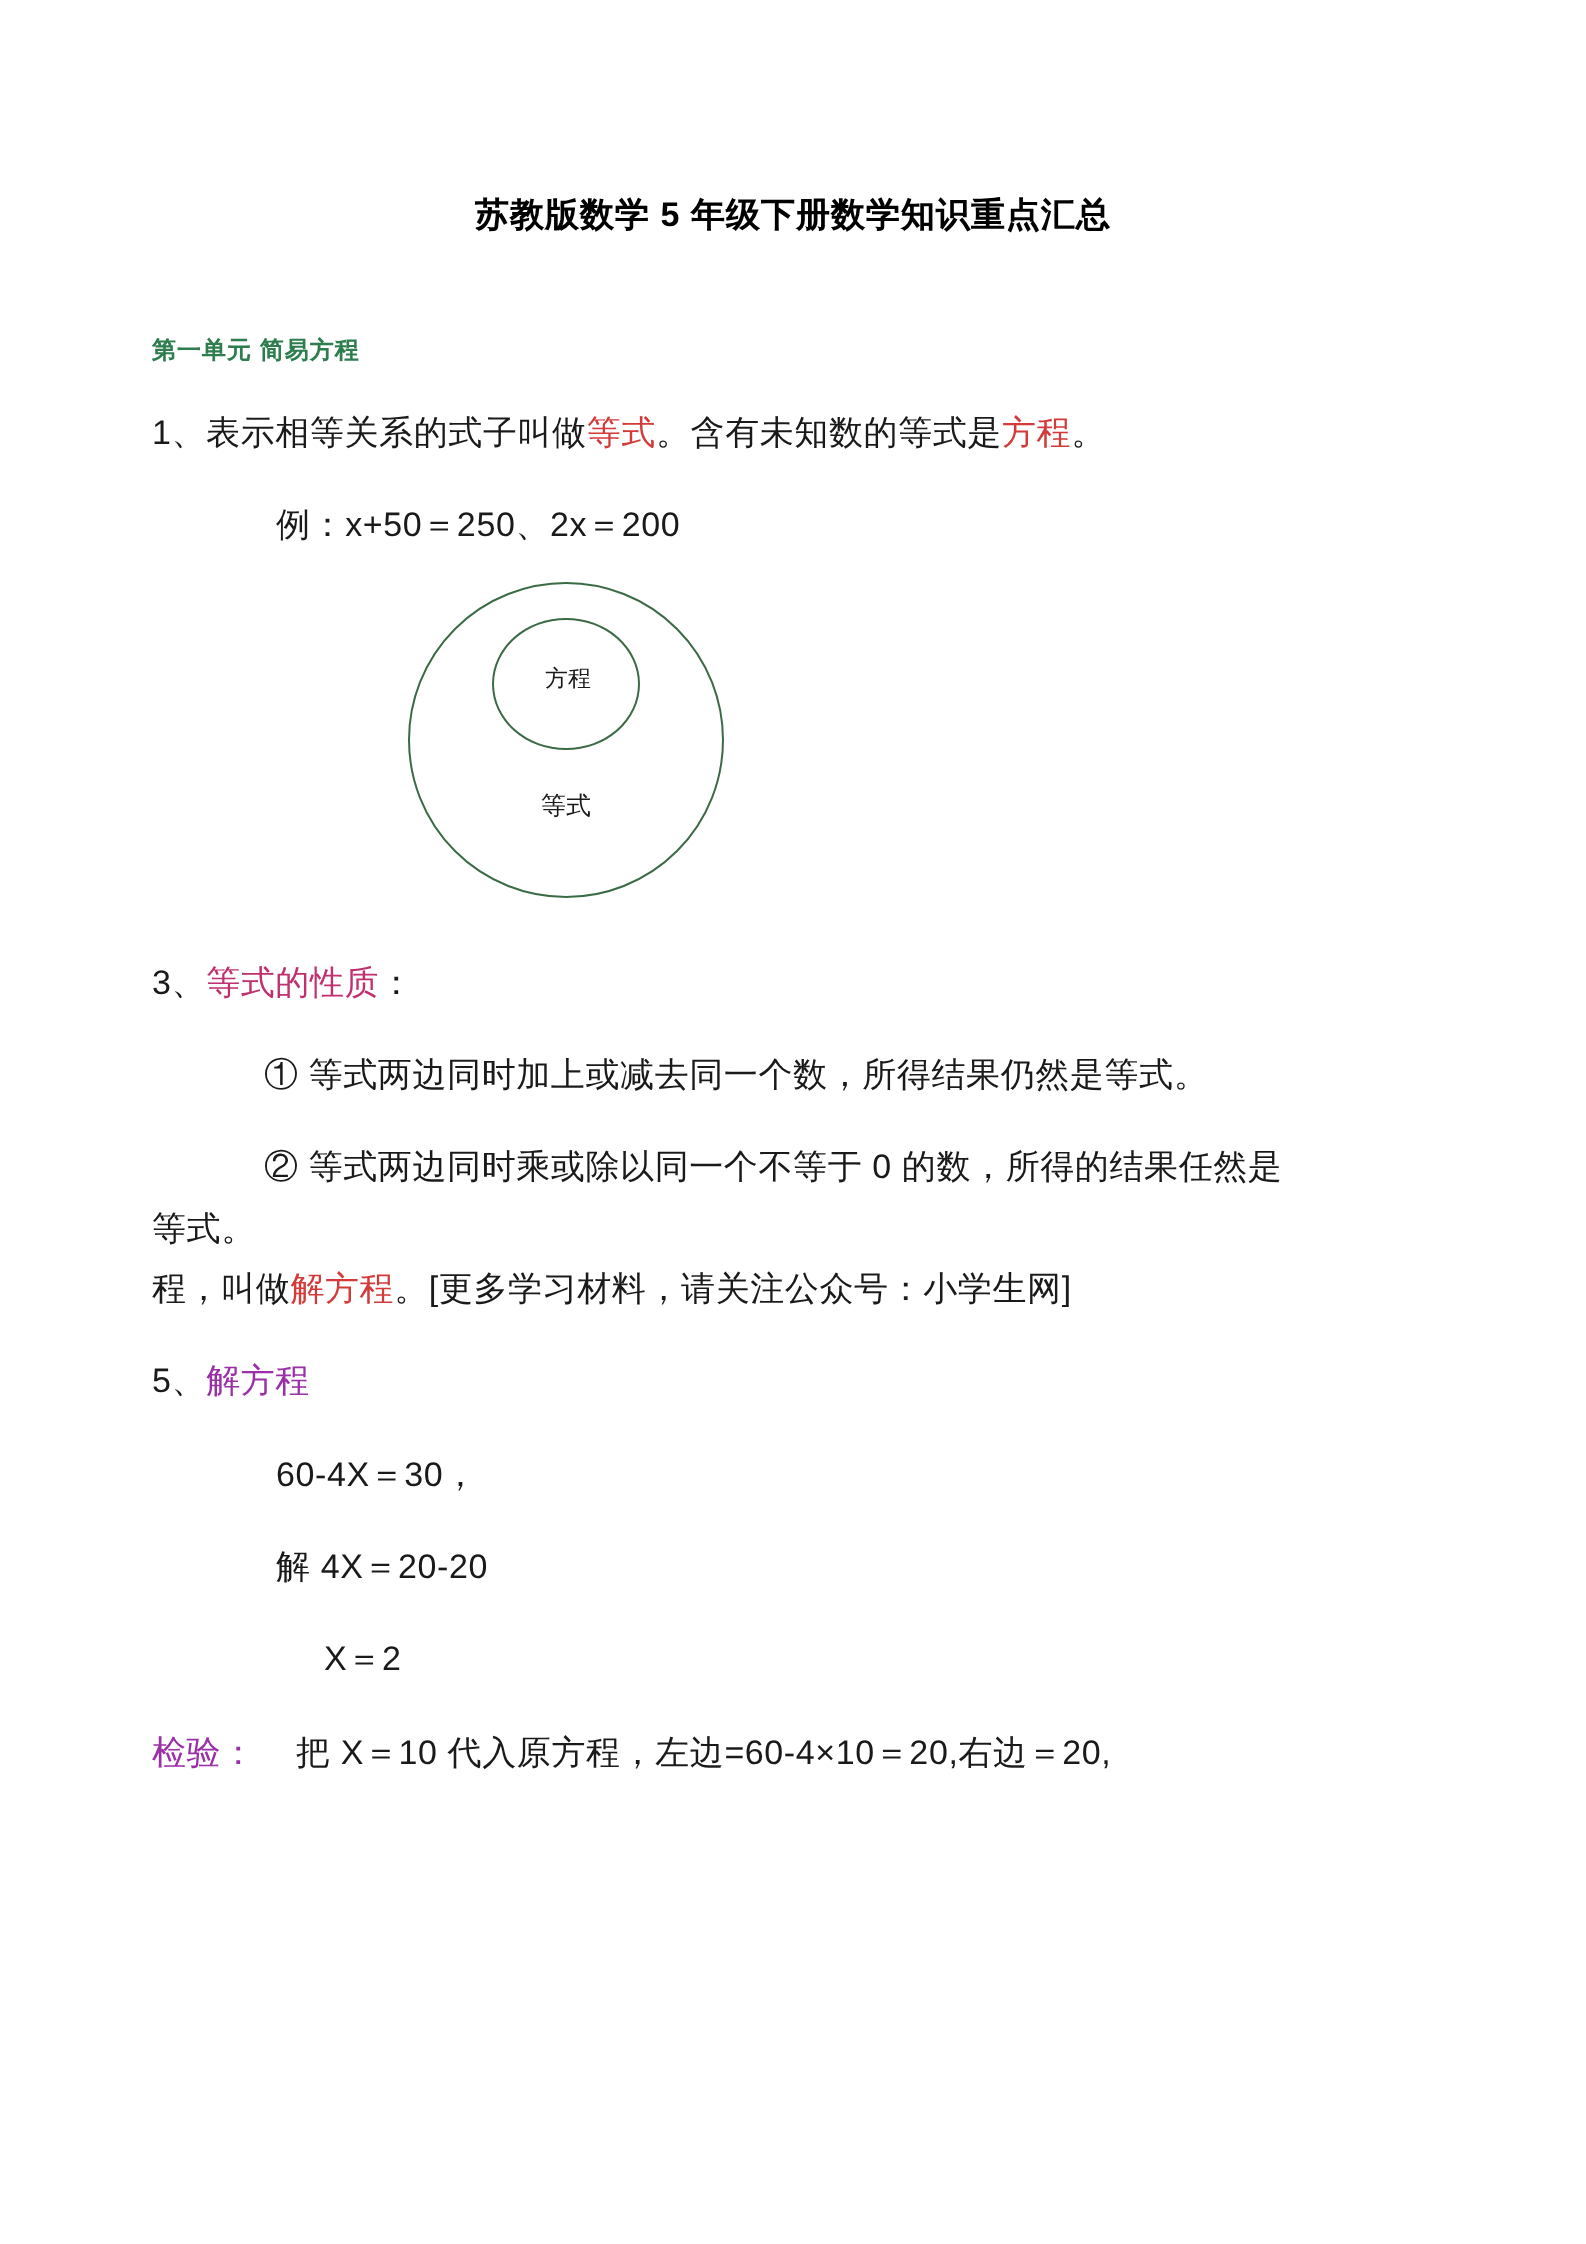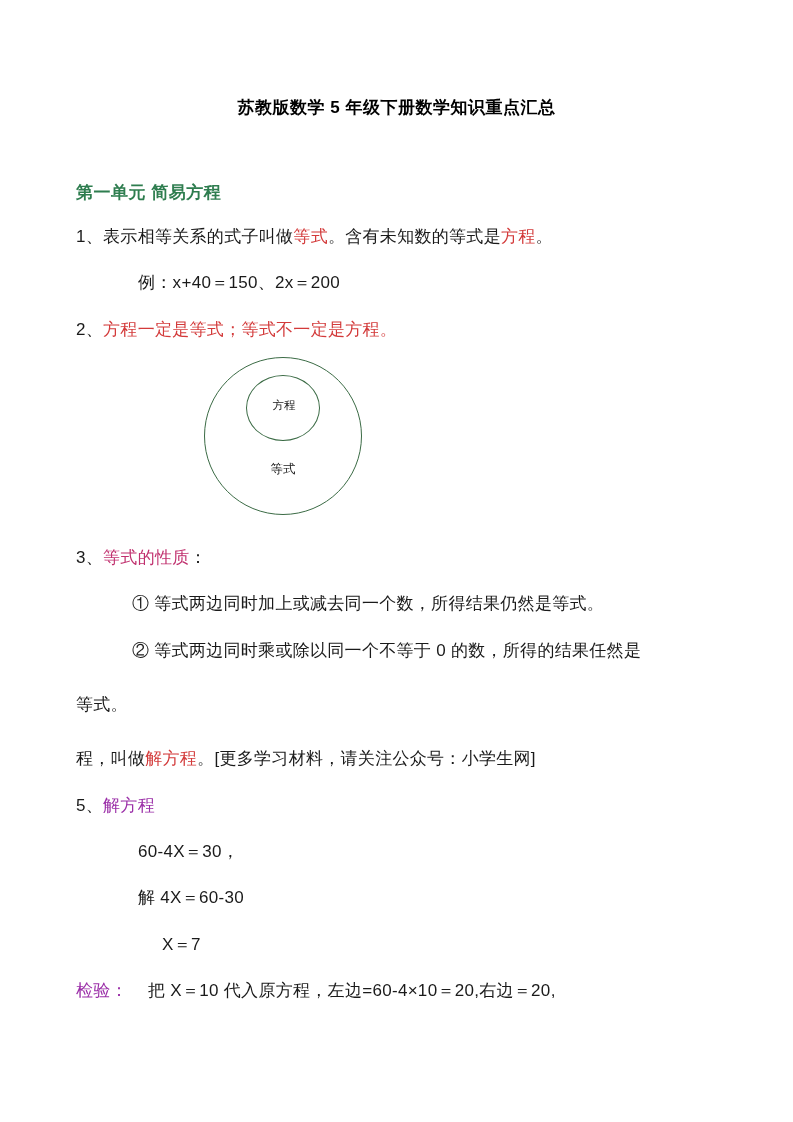--- a/index.html
+++ b/index.html
@@ -27,33 +27,33 @@
     font-size: 17px;
     font-weight: bold;
     letter-spacing: 0.5px;
     margin-top: 96px;
     margin-bottom: 3px;
     color: #000;
   }
   .unit-head {
     color: #2e7d4f;
     font-weight: bold;
-    font-size: 17px;
-    margin-top: 62px;
+    font-size: 12px;
+    margin-top: 48px;
     letter-spacing: 0.5px;
   }
   p.line {
     font-size: 17px;
     line-height: 1.55;
     margin: 20px 0 0 0;
     color: #1a1a1a;
     letter-spacing: 0.3px;
   }
   p.tight {
-    margin-top: 28px;
+    margin-top: 4px;
   }
   .indent2 { padding-left: 62px; }
   .indent3 { padding-left: 74px; }
   .indent4 { padding-left: 86px; }
   .indent-circ { padding-left: 56px; }
   .hl-red { color: #d33a3a; }
   .hl-pink { color: #c0306e; margin-top: 14px; }
   .hl-purple { color: #9b2fa8; }
   .diagram {
     position: relative;
@@ -105,25 +105,22 @@
 <div class="page">
 
   <h1 class="doc-title">苏教版数学 5 年级下册数学知识重点汇总</h1>
 
   <div class="unit-head">第一单元  简易方程</div>
 
   <p class="line">
     <span>1、表示相等关系的式子叫做</span><span class="hl-red">等式</span><span>。含有未知数的等式是</span><span class="hl-red">方程</span><span>。</span>
   </p>
 
-  <p class="line indent2">例：x+40＝150、2x＝200</p>
+  <p class="line indent2">例：x+50＝250、2x＝200</p>
 
-  <p class="line">
-    <span>2、</span><span class="hl-red">方程一定是等式；等式不一定是方程。</span>
-  </p>
 
   <div class="diagram">
     <div class="circle-outer"></div>
     <div class="circle-inner"></div>
     <div class="circle-label-inner">方程</div>
     <div class="circle-label-outer">等式</div>
   </div>
 
   <p class="line">
     <span>3、</span><span class="hl-pink">等式的性质</span><span>：</span>
@@ -138,21 +135,21 @@
 
   <p class="line tight">
     <span>程，叫做</span><span class="hl-red">解方程</span><span>。[更多学习材料，请关注公众号：小学生网]</span>
   </p>
 
   <p class="line">
     <span>5、</span><span class="hl-purple">解方程</span>
   </p>
 
   <p class="line indent2">60-4X＝30，</p>
-  <p class="line indent2">解 4X＝60-30</p>
-  <p class="line indent4">X＝7</p>
+  <p class="line indent2">解 4X＝20-20</p>
+  <p class="line indent4">X＝2</p>
 
   <p class="line">
     <span class="hl-purple">检验：</span><span>&nbsp;&nbsp;&nbsp;&nbsp;</span><span>把 X＝10 代入原方程，左边=60-4×10＝20,右边＝20,</span>
   </p>
 
 
 </div>
 
 </body></html>

